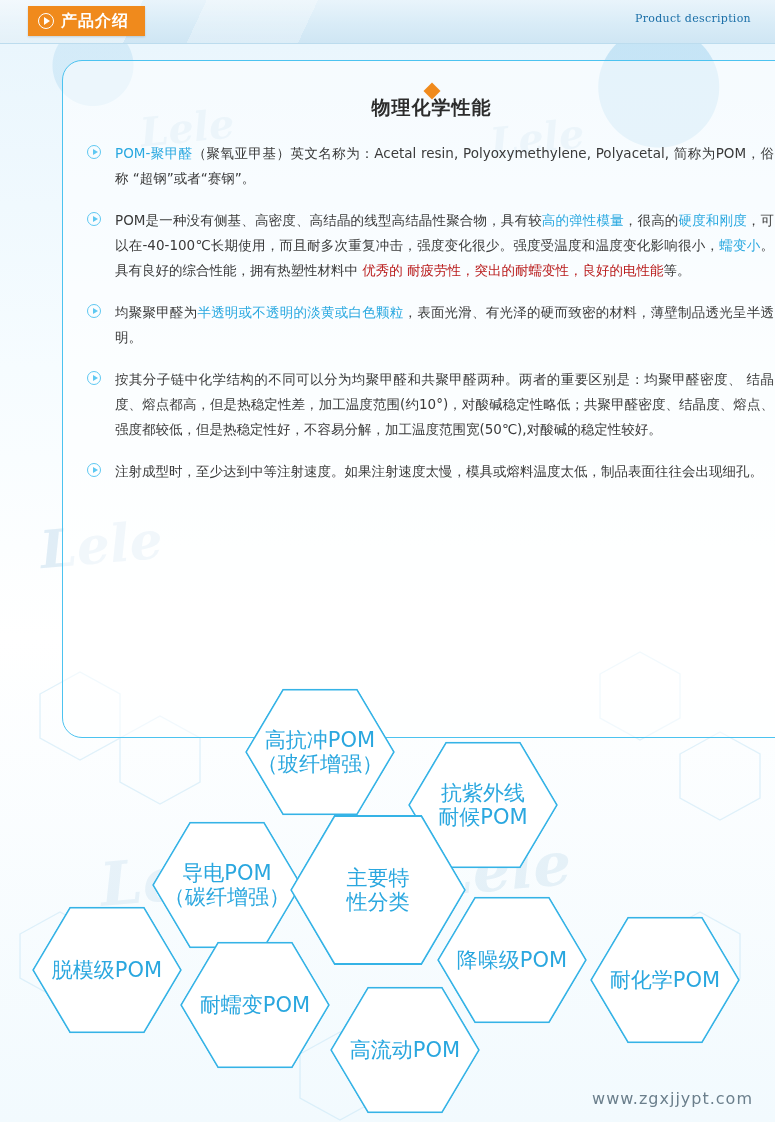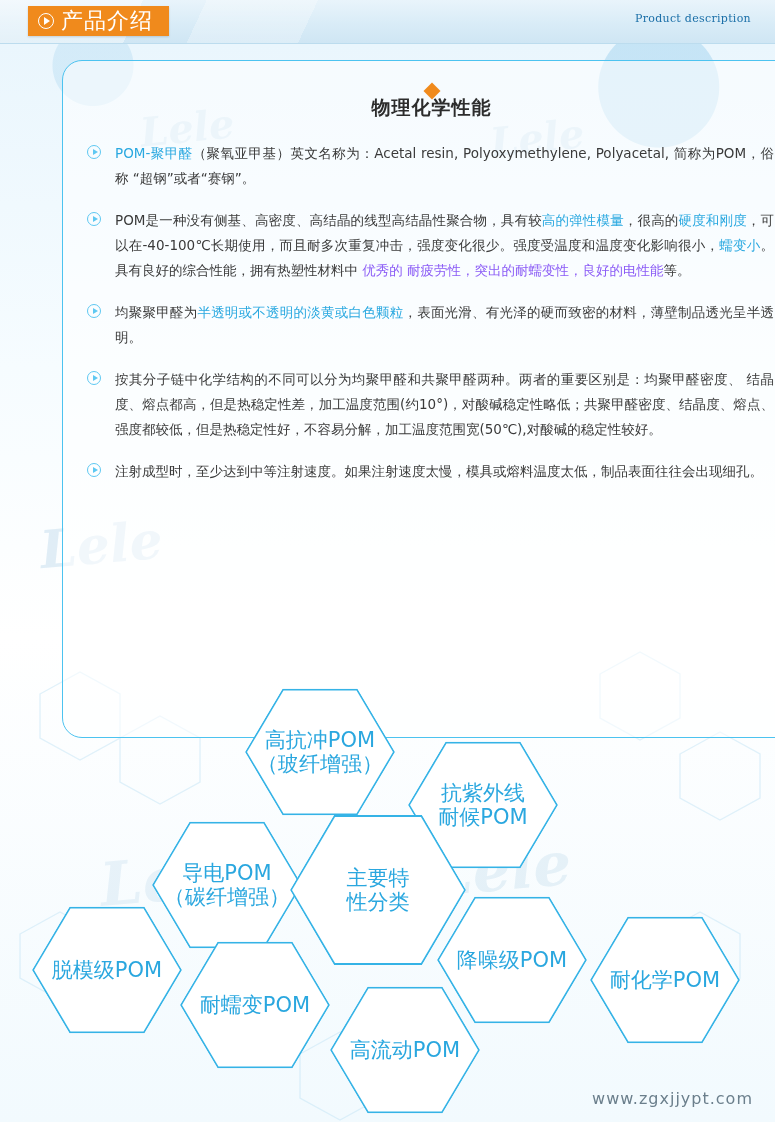--- a/index.html
+++ b/index.html
@@ -28,22 +28,22 @@
                       rgba(255,255,255,.35) 26% 40%, rgba(255,255,255,0) 40% 100%);
     opacity:.8;
   }
   .hdr-tab {
     position: absolute;
     left: 28px; top: 6px;
     height: 30px;
     padding: 0 16px 0 10px;
     background: #f08a1c;
     color: #fff;
-    font-size: 22px;
-    font-weight: normal;
+    font-size: 16px;
+    font-weight: bold;
     display: flex; align-items: center; gap: 7px;
     letter-spacing: 1px;
     box-shadow: 0 1px 2px rgba(0,0,0,.15);
   }
   .hdr-tab .play {
     width: 16px; height: 16px; border-radius: 50%;
     border: 1.6px solid #fff;
     display:inline-flex; align-items:center; justify-content:center;
     flex: 0 0 auto;
   }
@@ -136,21 +136,21 @@
     display: flex; align-items:center; justify-content:center;
   }
   .bl .dot i {
     width:0;height:0;
     border-left: 5px solid #5ec8f2;
     border-top: 3.5px solid transparent;
     border-bottom: 3.5px solid transparent;
     margin-left: 2px;
   }
   .cy { color:#29a8e0; }
-  .or { color:#8b5cf6; }
+  .or { color:#b91c1c; }
 
   
   .hexwrap { position:absolute; left:0; top:600px; width:775px; height:450px; }
   .hex {
     position:absolute;
     width:150px; height:132px;
     display:flex; align-items:center; justify-content:center;
     text-align:center;
     font-size:21px;
     line-height:24px;

